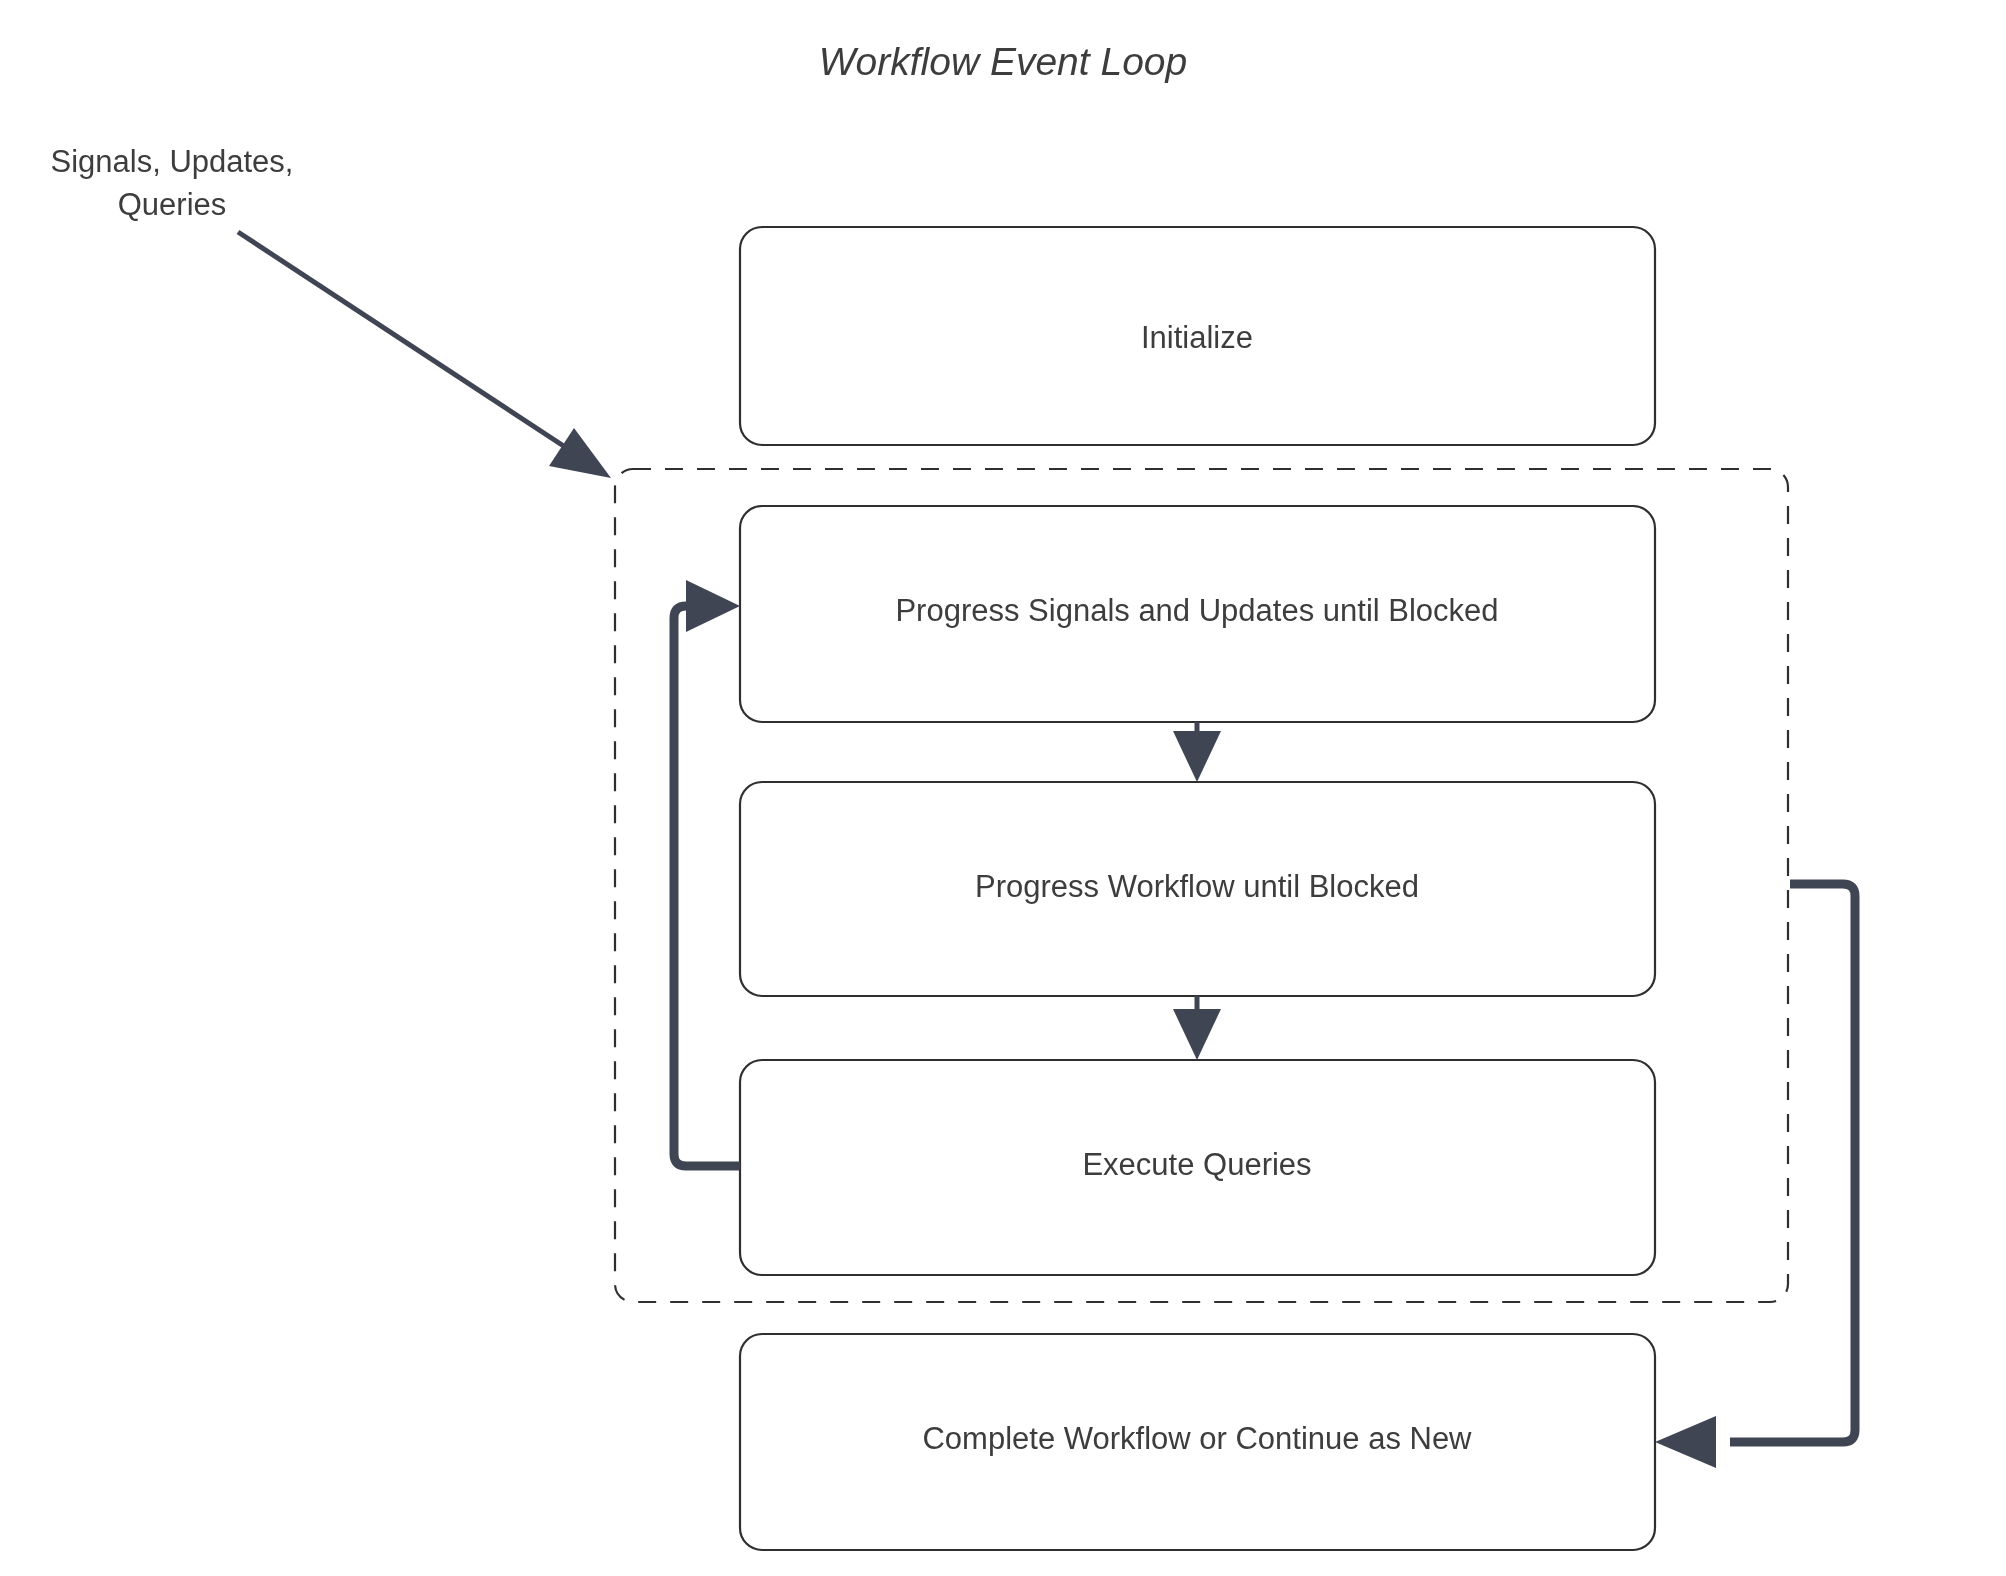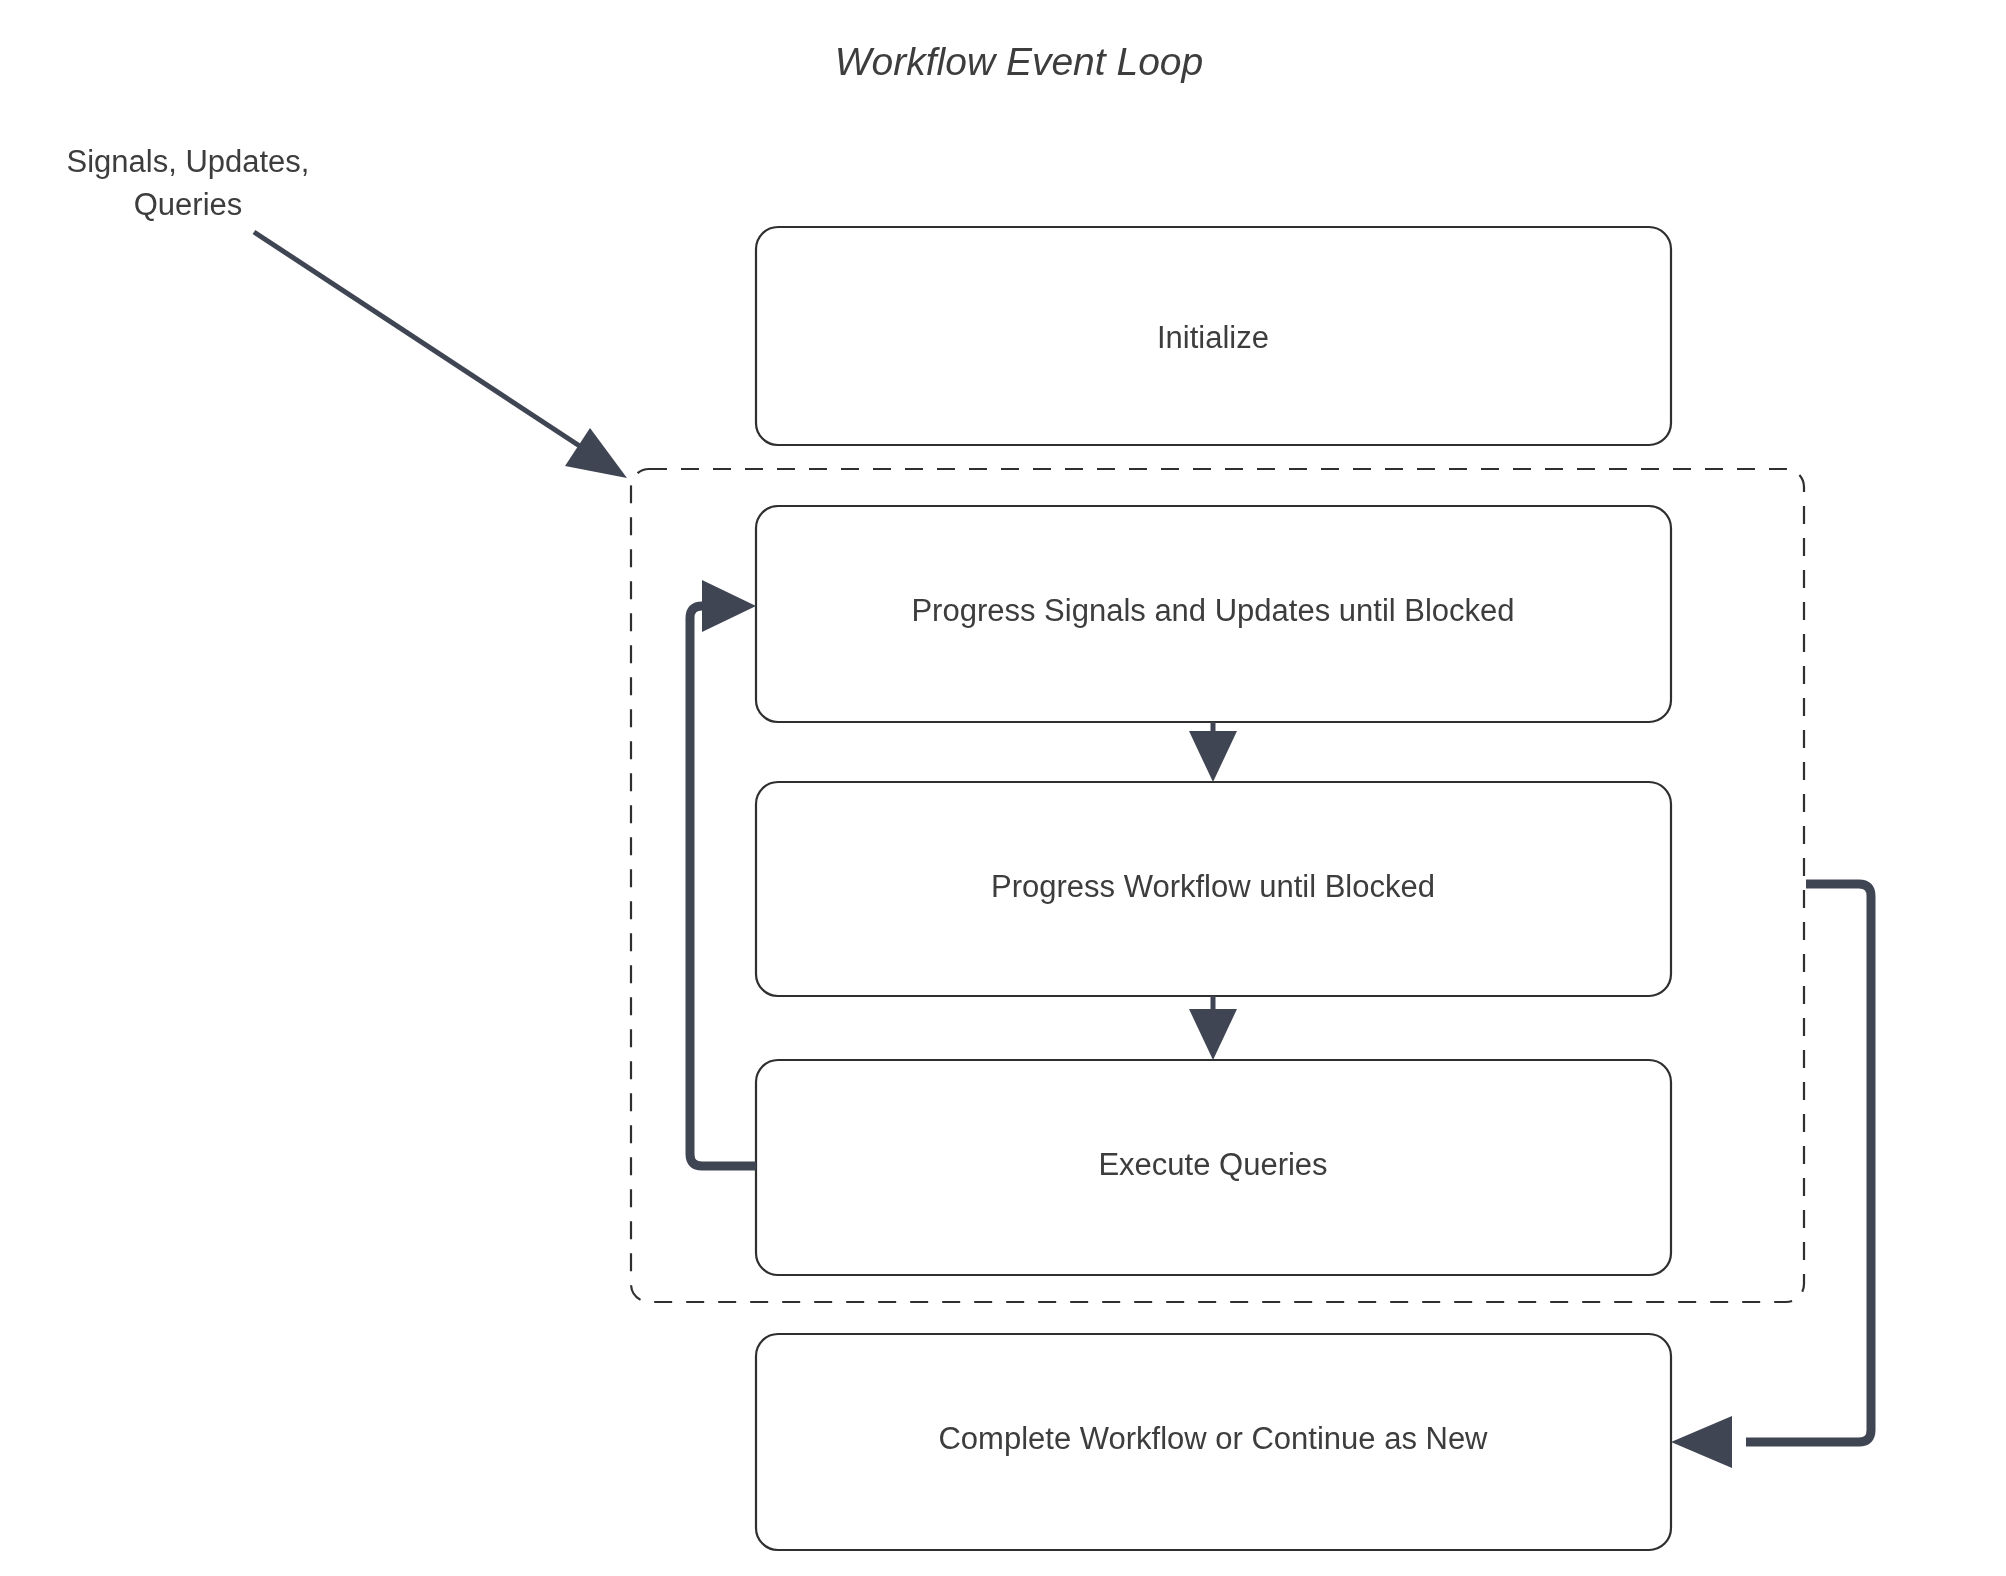--- a/index.html
+++ b/index.html
@@ -11,21 +11,20 @@
     width: 2006px;
     height: 1576px;
     font-family: "Liberation Sans", sans-serif;
     color: #333333;
     overflow: hidden;
   }
   #diagram-root {
     position: relative;
     width: 1990px;
     height: 1576px;
-    margin-left: 16px;
   }
   svg#diagram-canvas {
     position: absolute;
     top: 0;
     left: 0;
     width: 2006px;
     height: 1576px;
     display: block;
   }
   .diagram-title {

